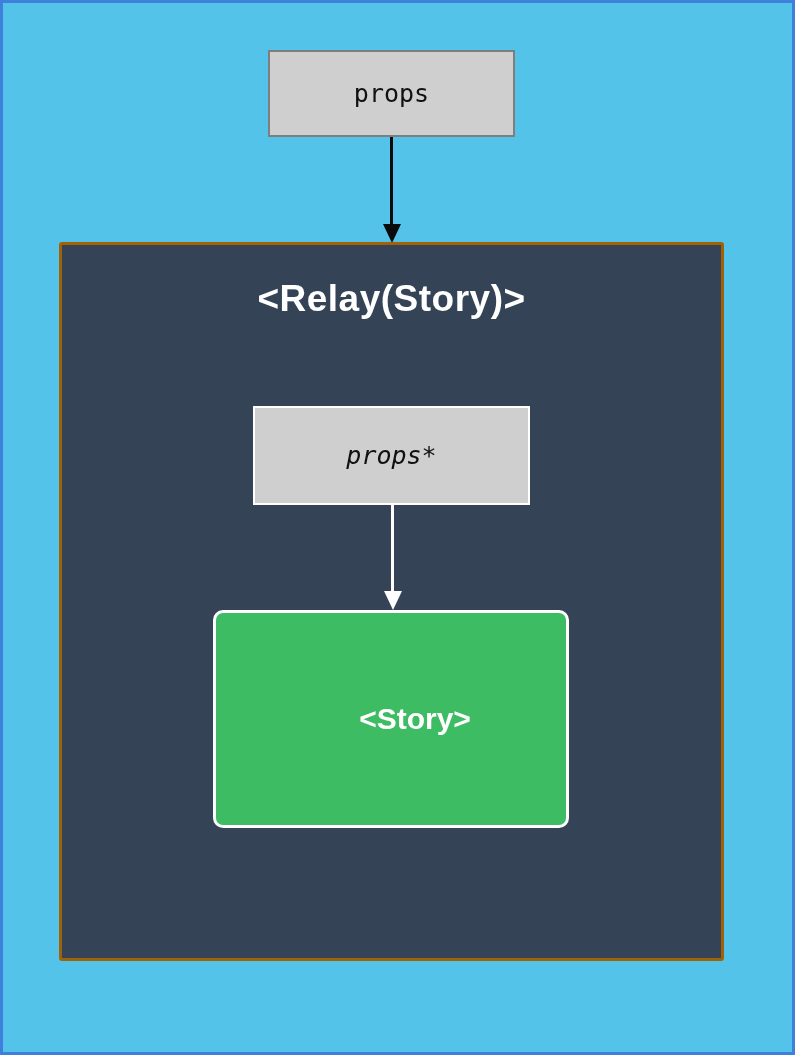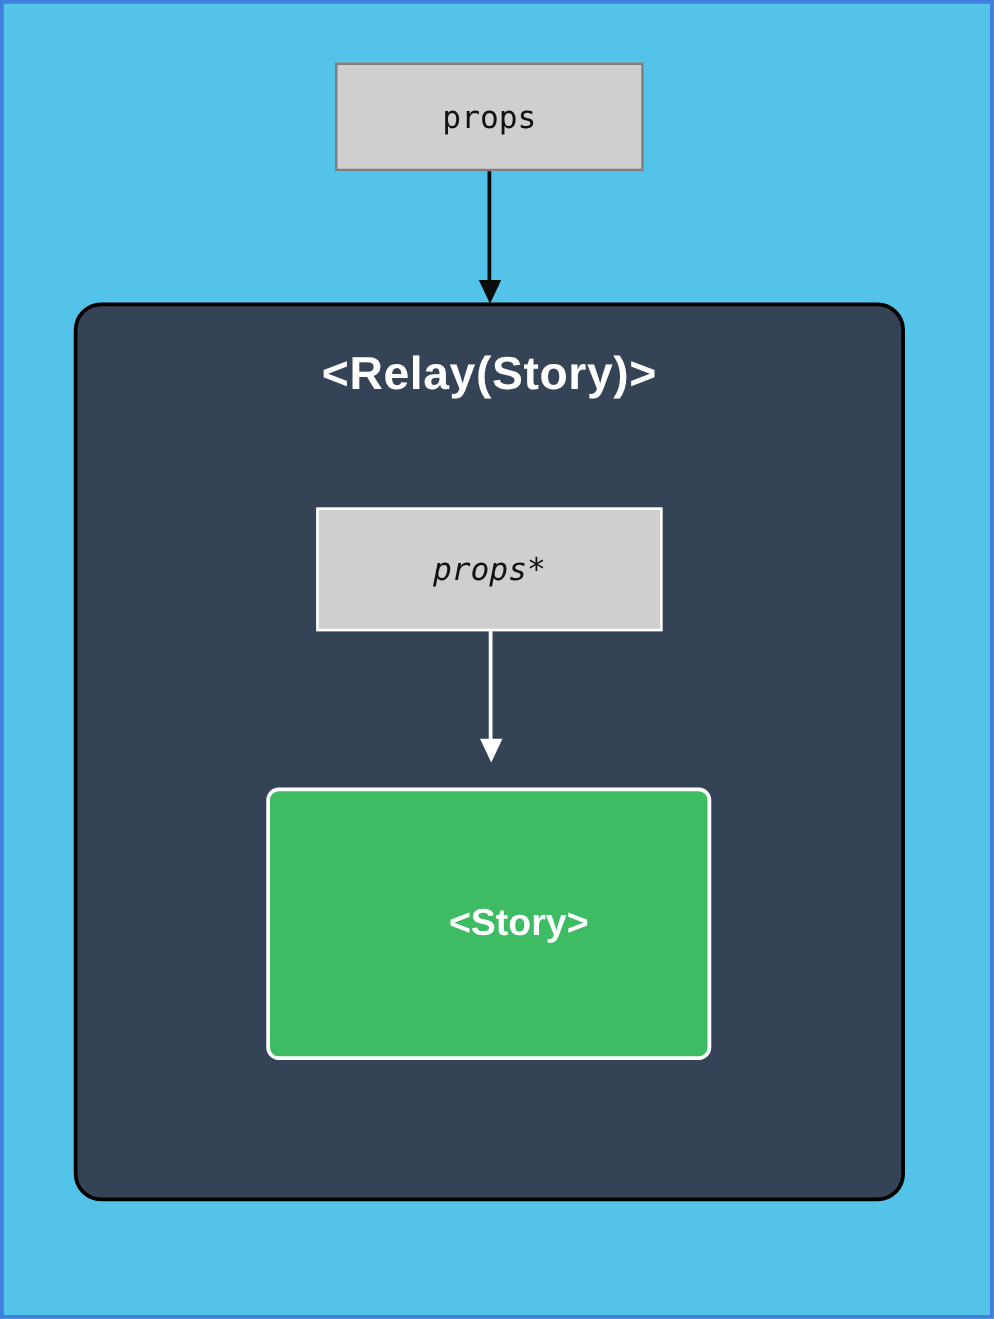--- a/index.html
+++ b/index.html
@@ -66,22 +66,22 @@
   }
 
   
   .relay-container {
     position: absolute;
     left: 56px;
     top: 239px;
     width: 665px;
     height: 719px;
     background: #344456;
-    border: 3px solid #000000;
-    border-radius: 22px;
+    border: 3px solid #a16207;
+    border-radius: 3px;
   }
 
   .relay-title {
     position: absolute;
     left: 0;
     top: 33px;
     width: 100%;
     text-align: center;
     color: #ffffff;
     font-size: 37px;
@@ -113,21 +113,21 @@
   .arrow-white-head {
     left: 322px;
     top: 346px;
     border-top: 19px solid #ffffff;
   }
 
   
   .story-box {
     position: absolute;
     left: 151px;
-    top: 385px;
+    top: 365px;
     width: 356px;
     height: 218px;
     background: #3dbc63;
     border: 3px solid #ffffff;
     border-radius: 10px;
     display: flex;
     align-items: center;
     justify-content: center;
     padding-left: 48px;
   }

